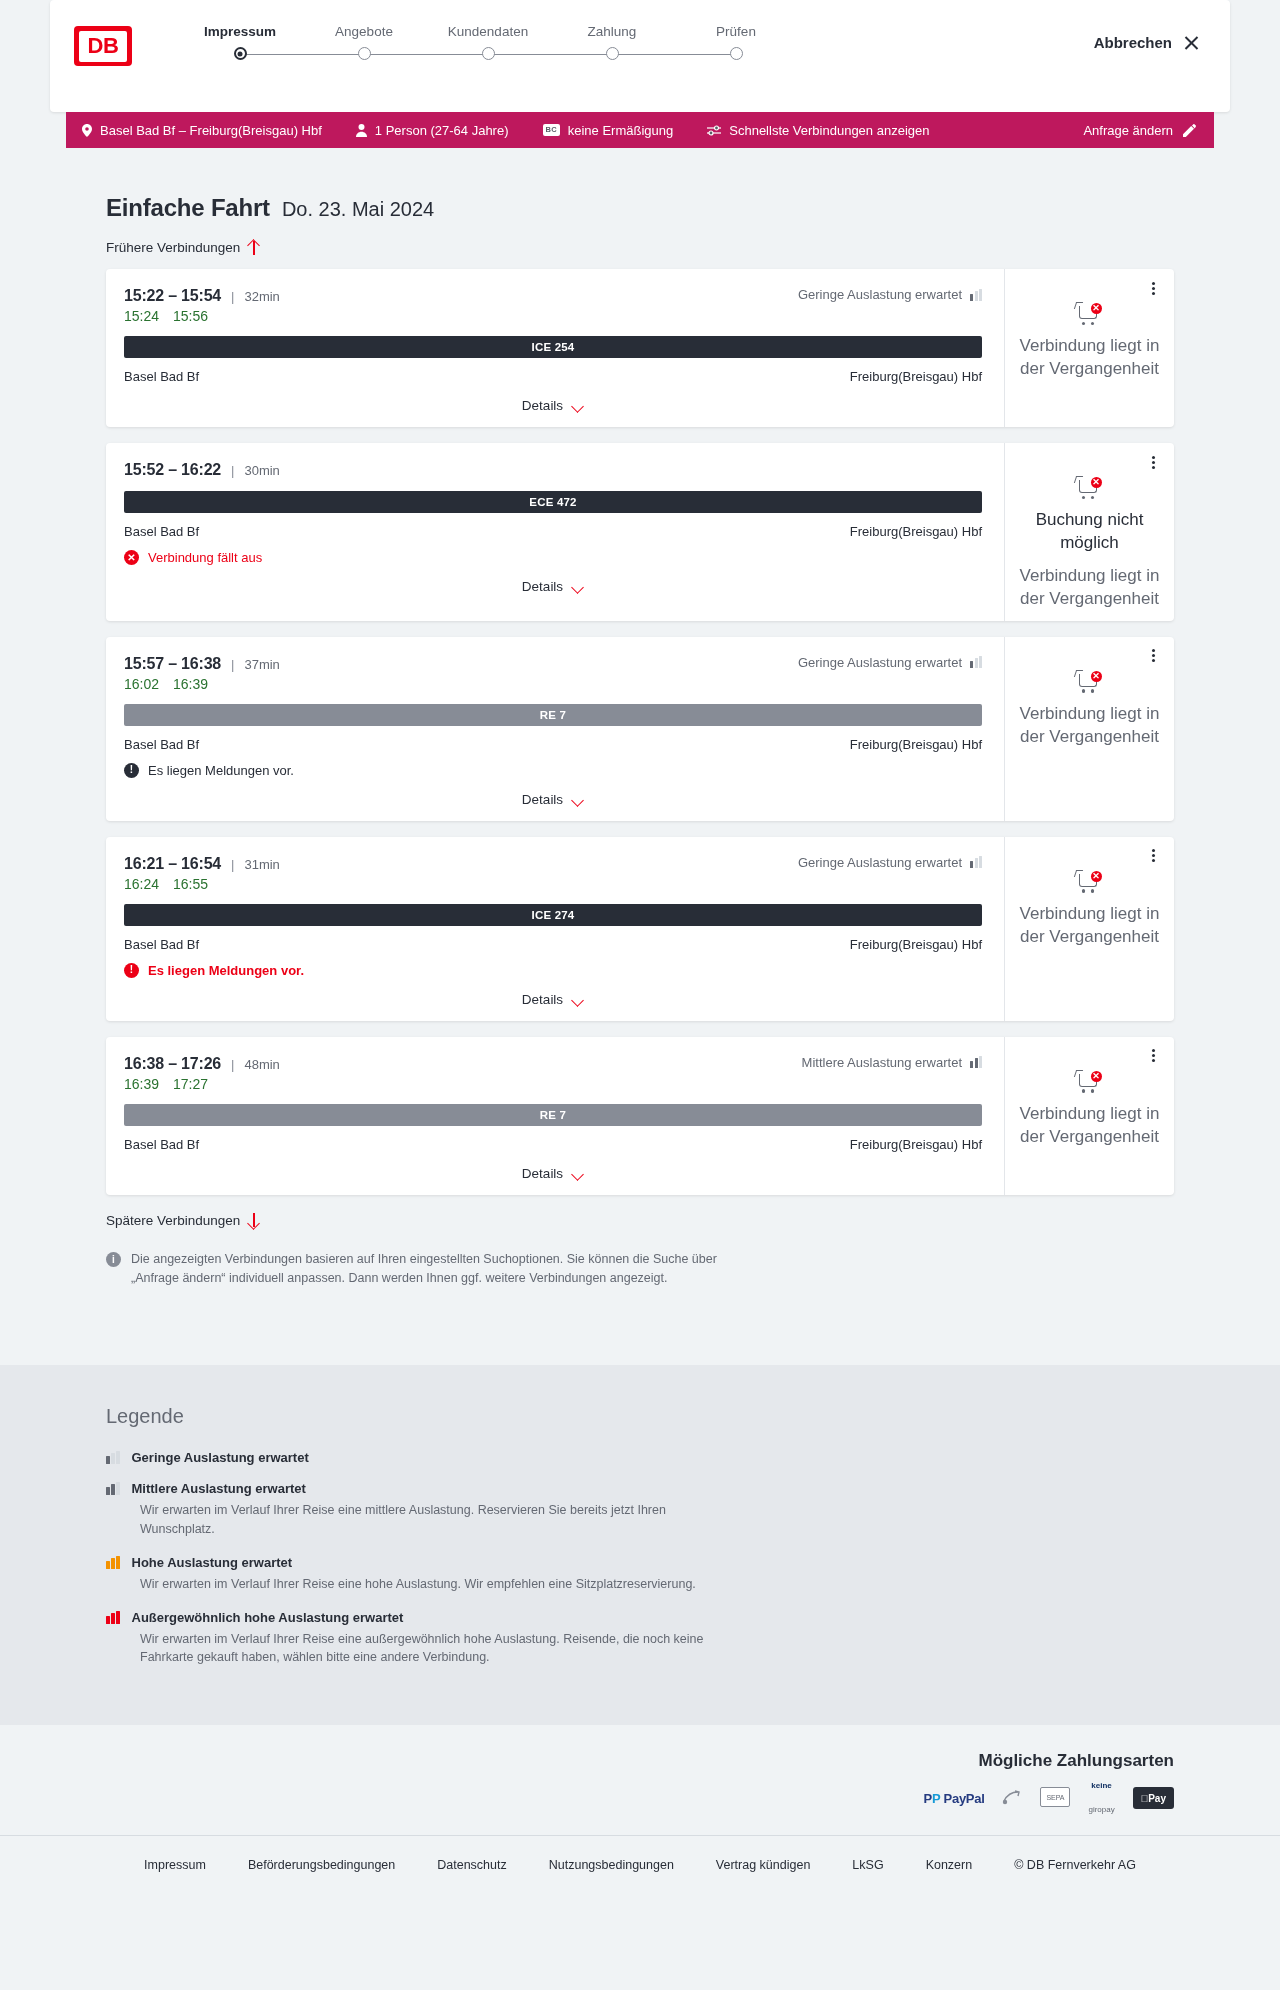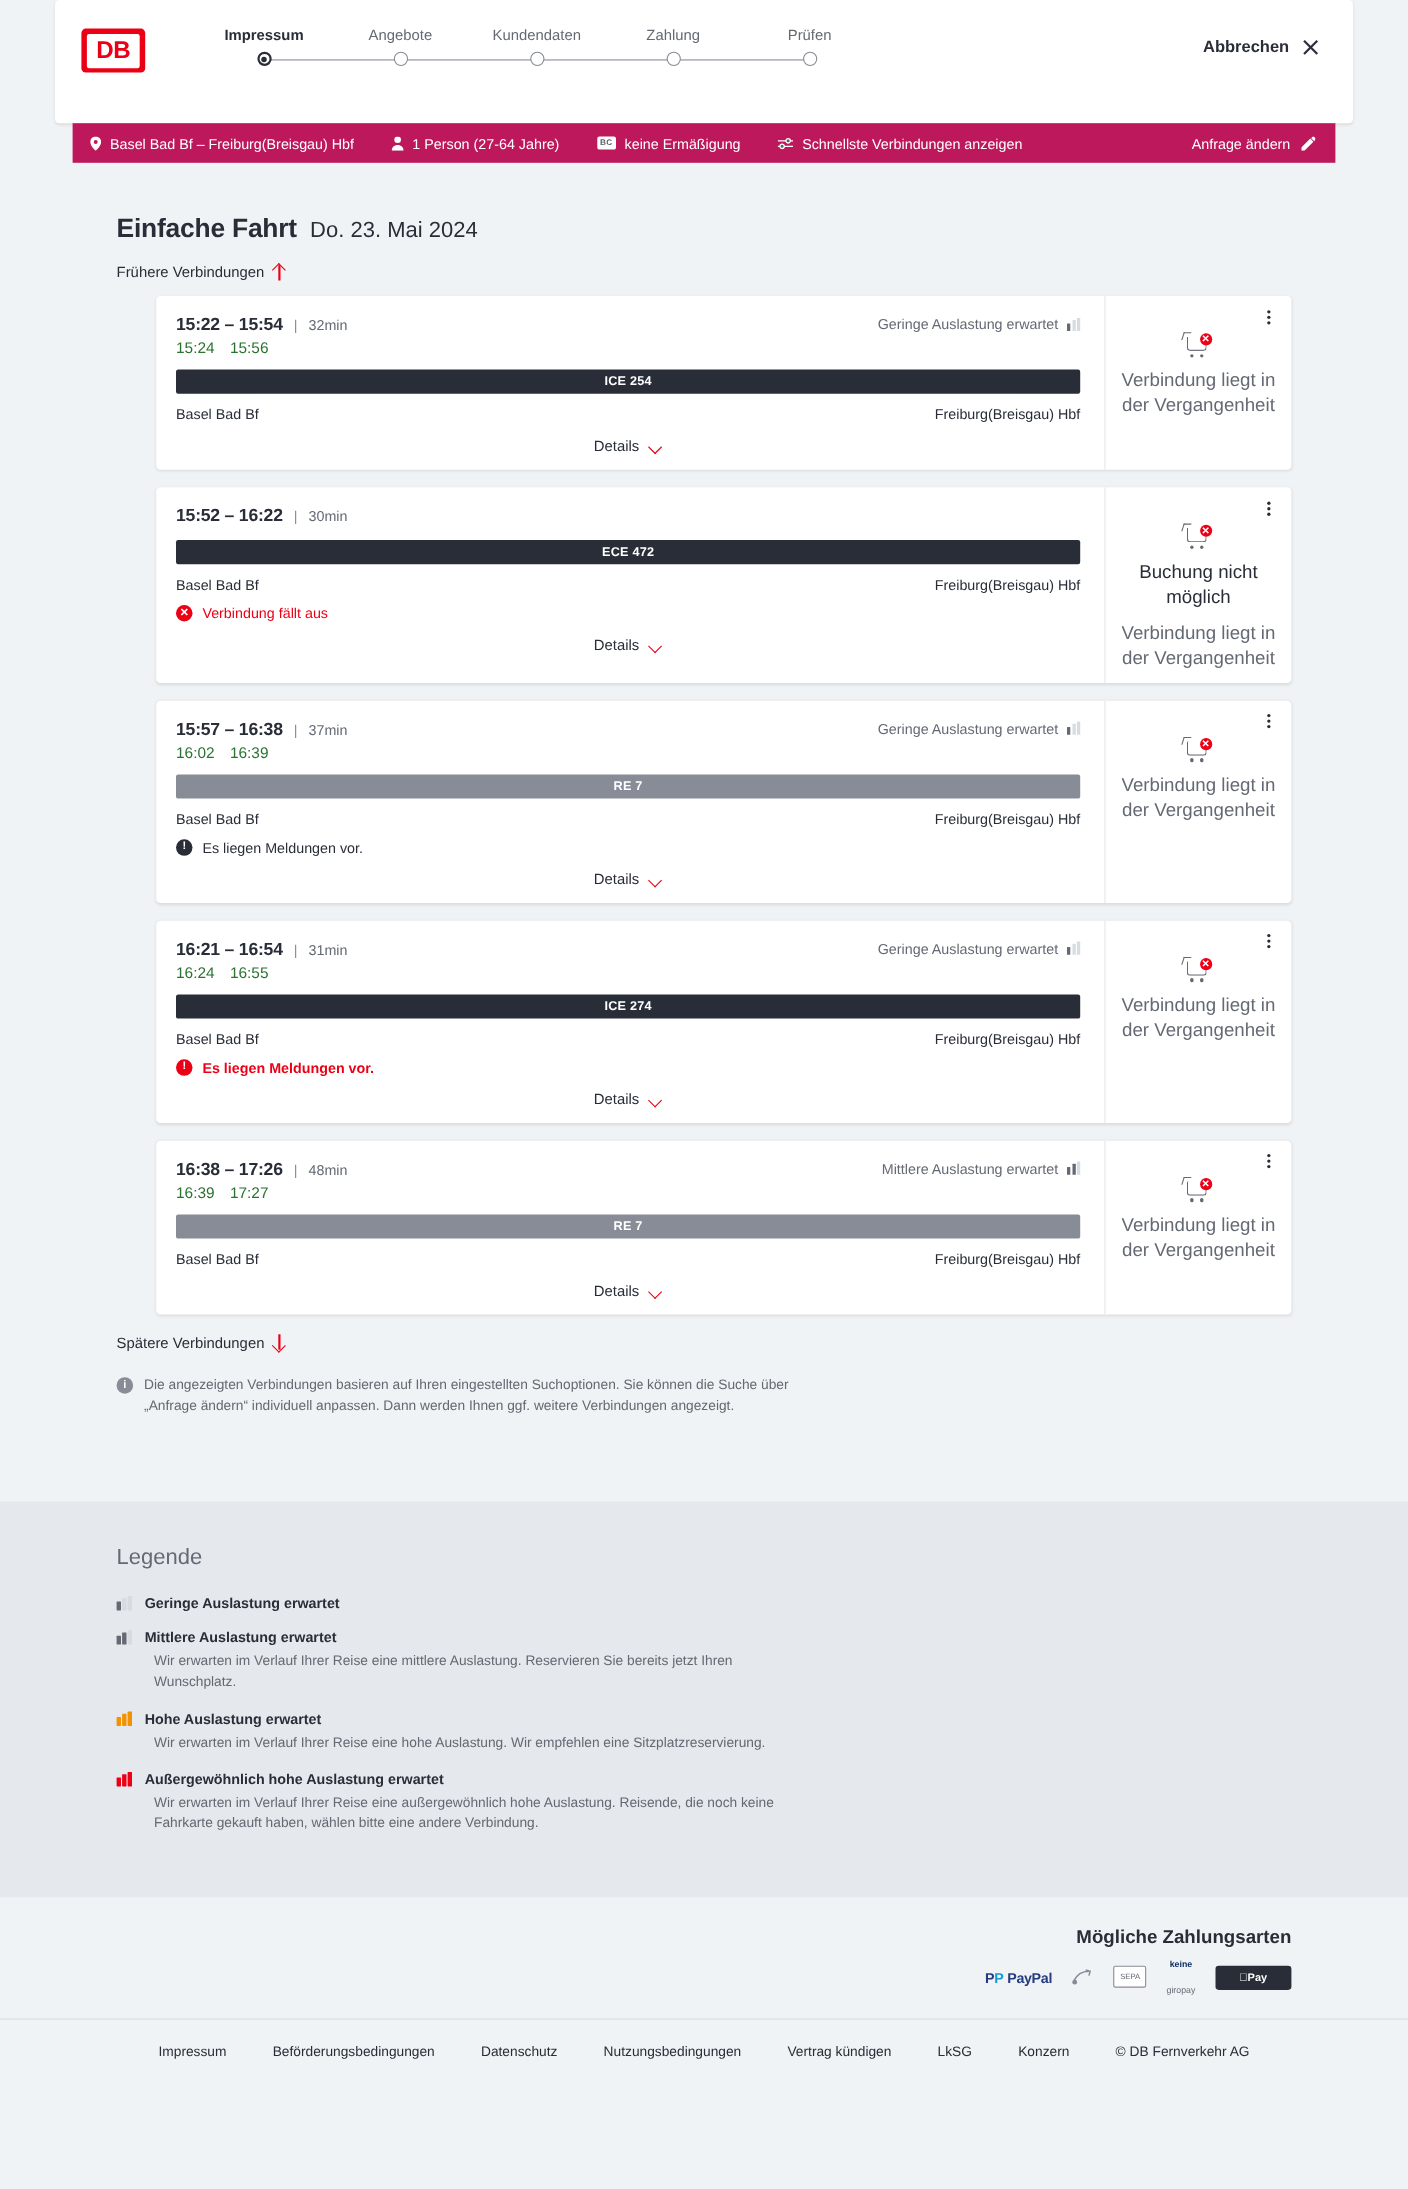--- a/index.html
+++ b/index.html
@@ -200,21 +200,20 @@
   
   .conn-list { margin-top: 14px; padding: 0 56px; }
   .conn-card {
     display: flex;
     background: #fff;
     border-radius: 4px;
     box-shadow: 0 1px 3px rgba(0,0,0,0.10);
     margin-bottom: 16px;
     min-height: 124px;
     overflow: hidden;
-    margin-left: 36px;
   }
   .conn-left { flex: 1 1 auto; padding: 18px 22px 14px 18px; position: relative; }
   .conn-right {
     flex: 0 0 170px;
     border-left: 1px solid #e3e6ea;
     padding: 14px 10px 10px 10px;
     display: flex;
     flex-direction: column;
     align-items: center;
     position: relative;
@@ -404,21 +403,21 @@
   }
   .pp { color: #253b80; font-weight: 800; font-size: 13px; letter-spacing: -0.3px; }
   .pp i { color: #179bd7; font-style: normal; }
   .giro {
     display: flex; flex-direction: column; align-items: center; line-height: 1;
   }
   .giro-top { font-size: 8px; font-weight: 800; color: #0a2a5e; }
   .giro-bot { font-size: 8px; color: #646973; margin-top: 16px; }
   .apay {
     background: #282d37; color: #fff; border-radius: 3px;
-    padding: 4px 22px; font-size: 10px; font-weight: 600;
+    padding: 4px 8px; font-size: 10px; font-weight: 600;
   }
   .lastschrift {
     width: 30px; height: 20px; border: 1px solid #878c96; border-radius: 2px;
     display:flex; align-items:center; justify-content:center;
     font-size: 7px; color: #646973; background:#fff;
   }
   .sofort {
     color: #646973; font-size: 14px;
   }
 

